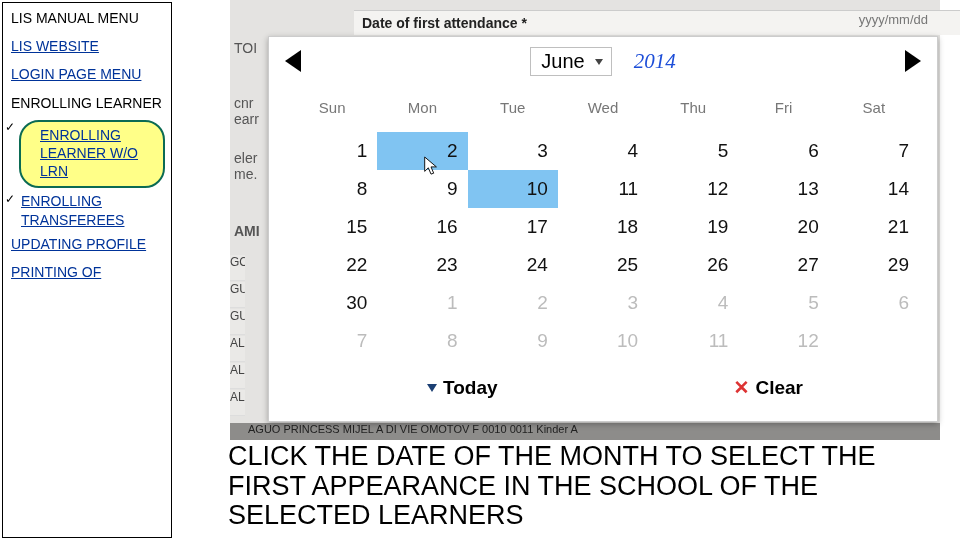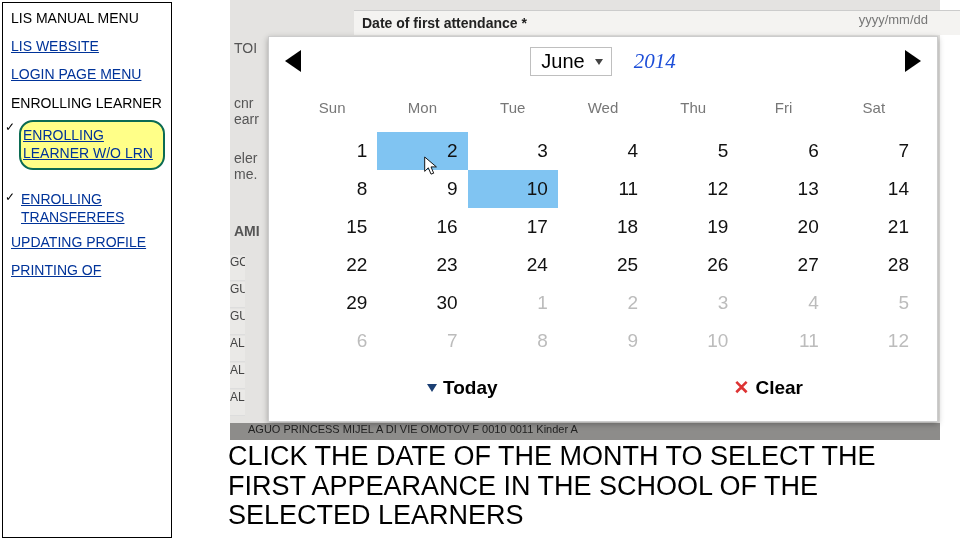--- a/index.html
+++ b/index.html
@@ -26,23 +26,23 @@
   .sidebar .title {
     font-weight: 400;
     margin-bottom: 10px;
   }
   .sidebar a { color: #003399; text-decoration: underline; }
   .sidebar .link-block { margin: 6px 0 10px 0; }
   .sidebar .plain-head { margin: 4px 0 8px 0; }
   .highlight-wrap {
     background: #ffff88;
     border: 2px solid #0b6b53;
-    border-radius: 14px;
-    padding: 4px 6px 6px 2px;
-    margin: 0 -2px 18px -2px;
+    border-radius: 20px;
+    padding: 4px 6px 6px 19px;
+    margin: 0 -2px 2px -2px;
   }
   .check-list { list-style: none; padding: 0; margin: 0 0 0 -8px; }
   .check-list li { position: relative; padding-left: 18px; margin-bottom: 2px; }
   .check-list li::before {
     content: "✓"; position: absolute; left: 2px; top: 0;
     font-size: 12px; color: #000;
   }
   .check-list a { color: #003399; text-decoration: underline; }
 
   .main {
@@ -292,21 +292,20 @@
         <div class="day">18</div>
         <div class="day">19</div>
         <div class="day">20</div>
         <div class="day">21</div>
         <div class="day">22</div>
         <div class="day">23</div>
         <div class="day">24</div>
         <div class="day">25</div>
         <div class="day">26</div>
         <div class="day">27</div>
-        <div class="day">28</div>
         <div class="day">29</div>
         <div class="day">30</div>
         <div class="day next">1</div>
         <div class="day next">2</div>
         <div class="day next">3</div>
         <div class="day next">4</div>
         <div class="day next">5</div>
         <div class="day next">6</div>
         <div class="day next">7</div>
         <div class="day next">8</div>

